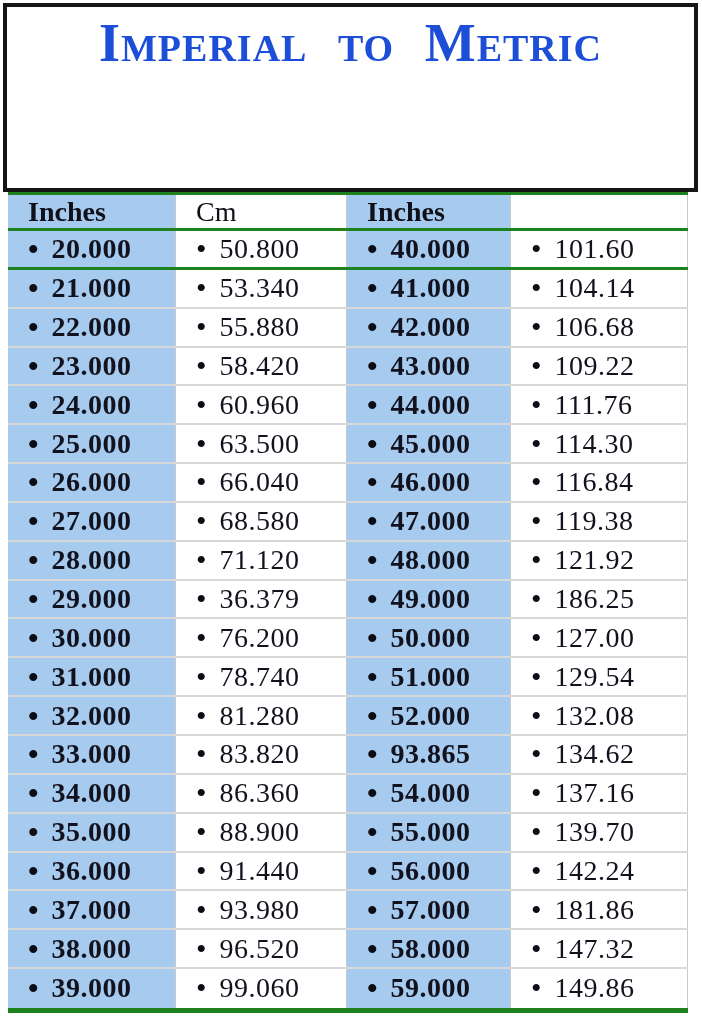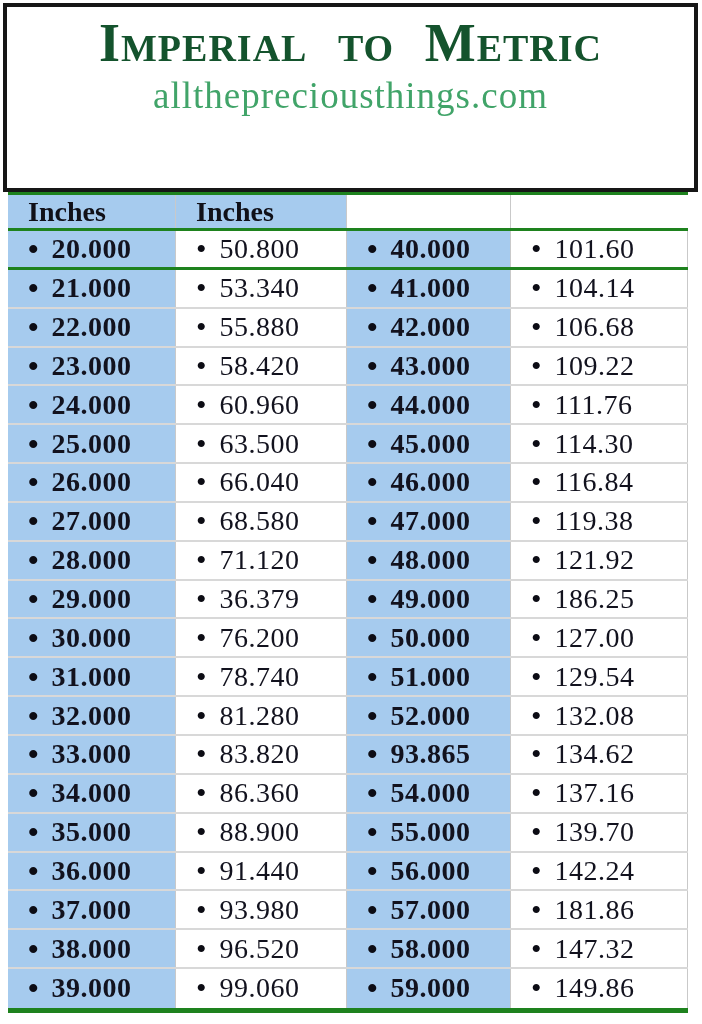--- a/index.html
+++ b/index.html
@@ -18,21 +18,21 @@
     margin: 3px 4px 0 3px;
     height: 189px;
     border: 4px solid #161616;
     background: #ffffff;
     text-align: center;
     padding-top: 5px;
   }
   .title-line {
     font-variant: small-caps;
     font-weight: bold;
-    color: #14532d;
+    color: #1d4ed8;
     font-size: 54px;
     line-height: 62px;
     letter-spacing: 1px;
     word-spacing: 16px;
   }
   .site-url {
     color: #41a469;
     font-size: 37px;
     line-height: 44px;
     letter-spacing: 1px;
@@ -86,27 +86,29 @@
   }
   .val { font-size: 28px; letter-spacing: 0.5px; }
 </style>
 </head>
 <body>
 
 <div class="page">
 
   <div class="header-box">
     <div class="title-line">Imperial to Metric</div>
-    <div class="site-url">allthepreciousthings.com</div>
   </div>
 
   <div class="conv-table">
     <div class="row header-row">
       <div class="cell blue">
         <span class="hdr">Inches</span>
+      </div>
+      <div class="cell">
+        <span class="hdr">Cm</span>
       </div>
       <div class="cell blue">
         <span class="hdr">Inches</span>
       </div>
       <div class="cell">
         <span class="hdr"></span>
       </div>
     </div>
     <div id="table-body">
         <div class="row first-row">

